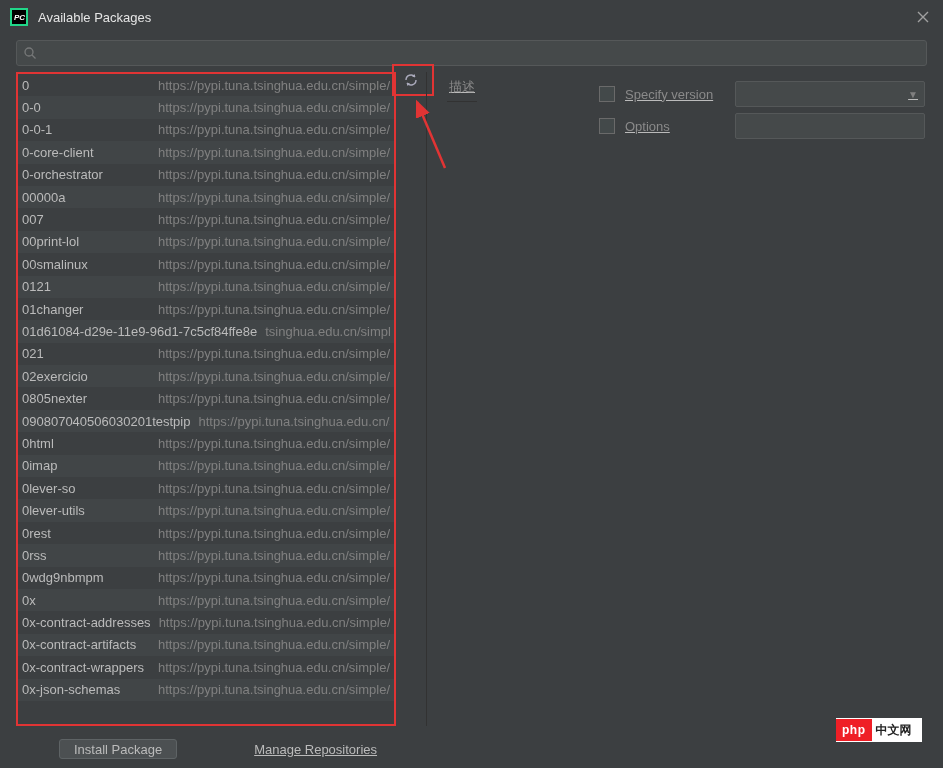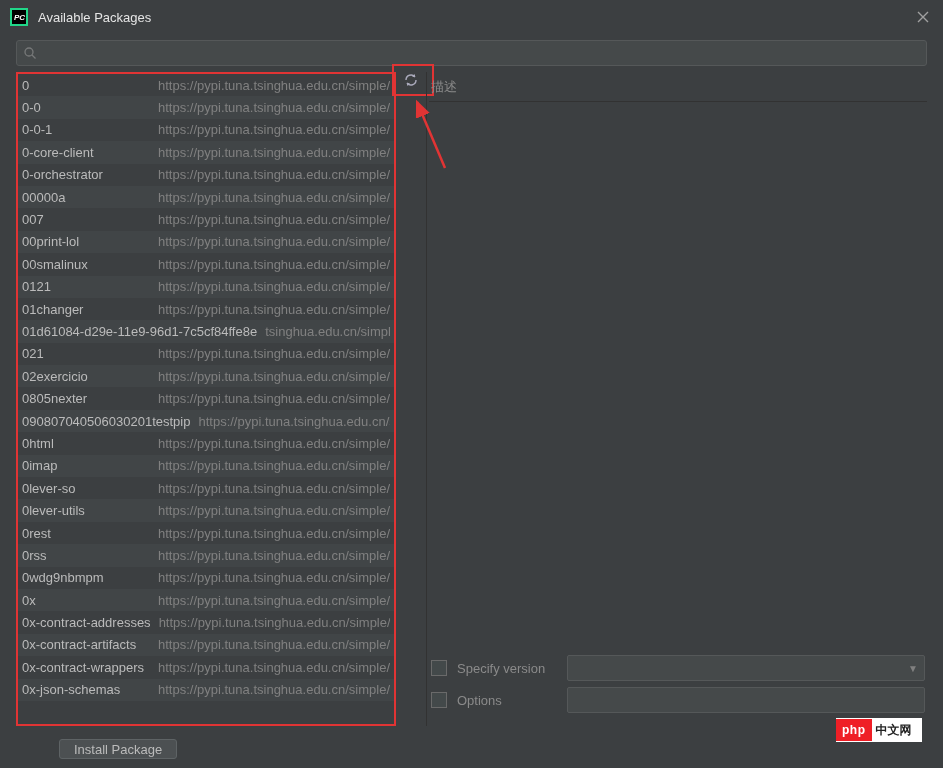--- a/index.html
+++ b/index.html
@@ -22,21 +22,21 @@
   .pkg-row { display: flex; align-items: center; height: 22.4px; padding: 0 4px; }
   .pkg-row:nth-child(odd) { background: #3c3f41; }
   .pkg-row:nth-child(even) { background: #414547; }
   .pkg-name { color: #bbbbbb; white-space: nowrap; }
   .pkg-src { color: #808080; margin-left: auto; white-space: nowrap; overflow: hidden; text-overflow: clip; padding-left: 8px; }
   
   .refresh-col { width: 30px; display: flex; flex-direction: column; align-items: center; position: relative; }
   .refresh-highlight { position: absolute; top: -8px; left: -4px; width: 42px; height: 32px; border: 2px solid #e13434; }
   .refresh-btn { margin-top: -2px; width: 24px; height: 20px; display: flex; align-items: center; justify-content: center; cursor: pointer; color:#aab; }
   
-  .detail-col { flex: 1; display: flex; flex-direction: column; border-left: 1px solid #323232; padding-left: 2px; position: relative; }
+  .detail-col { flex: 1; display: flex; border-left: 1px solid #323232; padding-left: 20px; position: relative; text-decoration: underline; }
   .detail-head { height: 30px; display: flex; align-items: center; color: #8a8a8a; border-bottom: 1px solid #323232; padding: 0 2px; }
   .detail-body { flex: 1; }
   .detail-footer { padding: 6px 2px 10px 2px; }
   .opt-row { display: flex; align-items: center; height: 32px; gap: 10px; }
   .checkbox { width: 16px; height: 16px; border: 1px solid #6a6a6a; background: #43494a; cursor: pointer; flex-shrink: 0; }
   .opt-label { color: #8a8a8a; width: 100px; }
   .opt-input { flex: 1; height: 26px; background: #45494a; border: 1px solid #555859; border-radius: 2px; color: #bbbbbb; padding: 0 6px; font-size: 13px; display: flex; align-items: center; justify-content: flex-end; }
   .opt-input.select .caret { color: #808080; font-size: 10px; }
   
   .dlg-footer { height: 46px; display: flex; align-items: center; padding: 0 16px; gap: 20px; }
@@ -239,18 +239,19 @@
   <defs>
       <marker id="ah" markerWidth="10" markerHeight="10" refX="6" refY="3" orient="auto">
         <path d="M0,0 L7,3 L0,6 Z" fill="#e13434"></path>
       </marker>
     </defs>
   <path d="M50 80 L22 14" stroke="#e13434" stroke-width="2.5" fill="none" marker-end="url(#ah)"></path>
 </svg>
 
 <div class="dlg-footer">
   <button class="btn">Install Package</button>
+  <button class="btn link">Manage Repositories</button>
 </div>
 
 <div class="watermark">
   <span class="php">php</span>
   <span class="cn">中文网</span>
 </div>
 
 </body></html>

